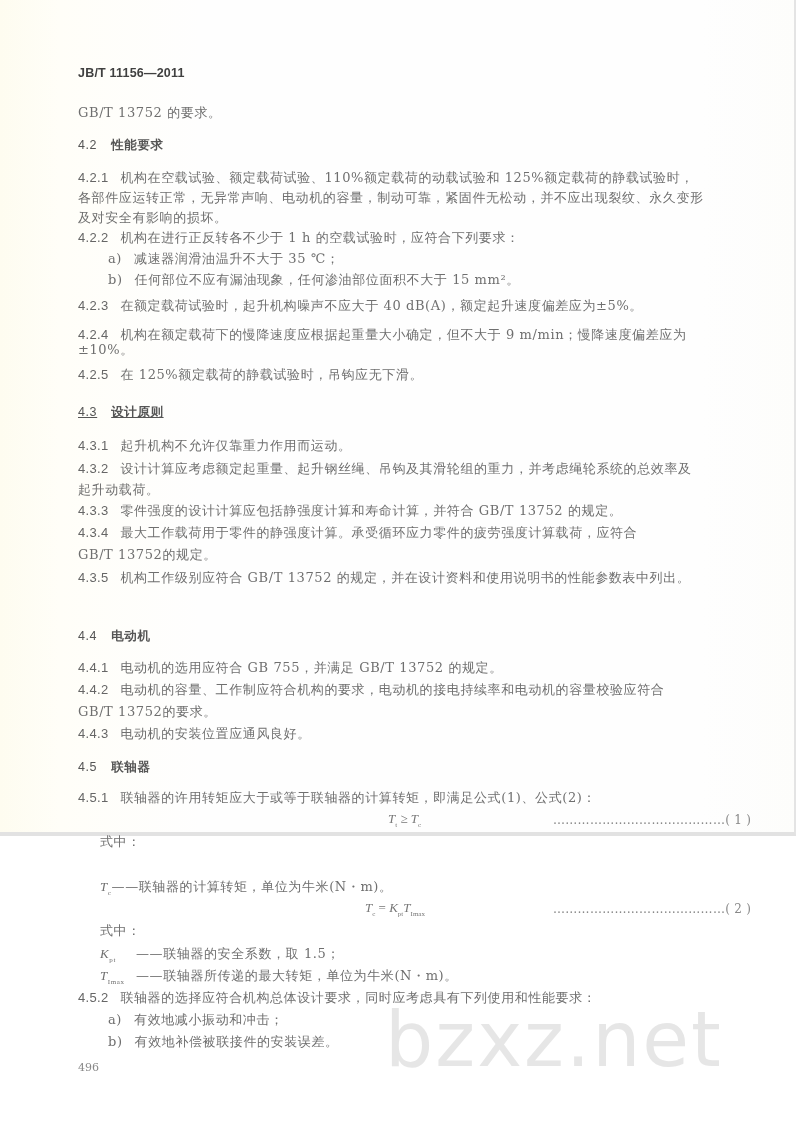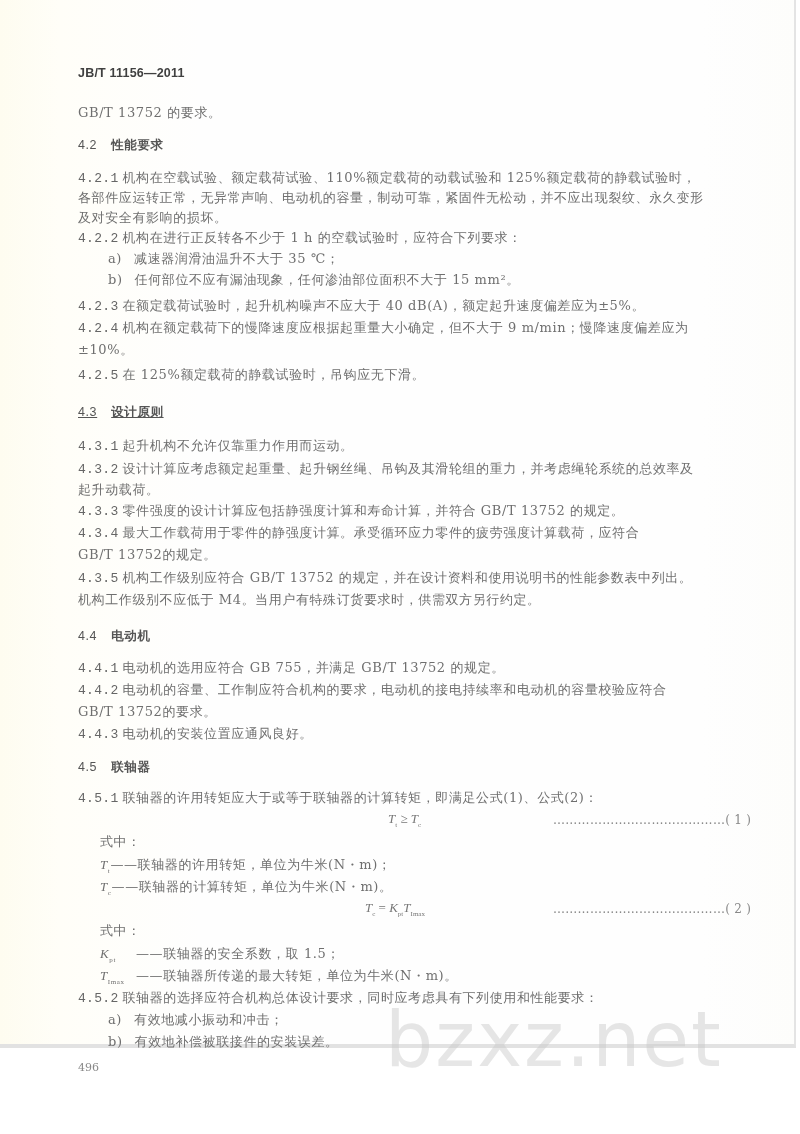--- a/index.html
+++ b/index.html
@@ -7,21 +7,21 @@
     width: 800px; height: 1134px;
     background: #ffffff;
     overflow: hidden;
   }
   body {
     font-family: "DejaVu Serif", "Liberation Serif", serif;
     color: #6f6f6f;
   }
   .page {
     position: relative;
-    width: 796px; height: 1048px;
+    width: 796px; height: 836px;
     background: linear-gradient(90deg, #fefcf0 0px, #fffef8 60px, #fefefe 200px, #fefefe 700px, #fdfdfb 796px);
     border-right: 2px solid #e4e4e4;
     border-bottom: 4px solid #e2e2e2;
     box-sizing: border-box;
   }
   .line {
     position: absolute;
     left: 78px;
     font-size: 13px;
     line-height: 18px;
@@ -37,23 +37,23 @@
     letter-spacing: 0.2px;
   }
   .sec {
     font-family: "DejaVu Sans", sans-serif;
     font-weight: bold;
     color: #555;
     font-size: 12.5px;
   }
   .sec .num { font-weight: normal; margin-right: 14px; font-family: "Liberation Sans", sans-serif; }
   .cl {
-    font-family: Liberation Mono, monospace;
+    font-family: Liberation Sans, sans-serif;
     color: #666;
-    margin-right: 4px;
+    margin-right: 12px;
     letter-spacing: 0.3px;
   }
   .ind1 { left: 100px; }
   .ind2 { left: 108px; }
   .item-mark { margin-right: 12px; }
   .formula {
     position: absolute;
     font-family: "Liberation Serif", serif;
     font-style: italic;
     font-size: 13px;
@@ -116,21 +116,21 @@
   <div class="line ind2" style="top:250px;">
     <span class="item-mark">a)</span><span>减速器润滑油温升不大于 35 ℃；</span>
   </div>
   <div class="line ind2" style="top:271px;">
     <span class="item-mark">b)</span><span>任何部位不应有漏油现象，任何渗油部位面积不大于 15 mm²。</span>
   </div>
 
   <div class="line" style="top:297px;">
     <span class="cl">4.2.3</span><span>在额定载荷试验时，起升机构噪声不应大于 40 dB(A)，额定起升速度偏差应为±5%。</span>
   </div>
-  <div class="line" style="top:319px;">
+  <div class="line" style="top:326px;">
     <span class="cl">4.2.4</span><span>机构在额定载荷下的慢降速度应根据起重量大小确定，但不大于 9 m/min；慢降速度偏差应为</span>
   </div>
   <div class="line" style="top:341px;">±10%。</div>
   <div class="line" style="top:366px;">
     <span class="cl">4.2.5</span><span>在 125%额定载荷的静载试验时，吊钩应无下滑。</span>
   </div>
 
   <div class="line sec" style="top:403px;text-decoration:underline;">
     <span class="num">4.3</span><span>设计原则</span>
   </div>
@@ -144,21 +144,20 @@
   <div class="line" style="top:502px;">
     <span class="cl">4.3.3</span><span>零件强度的设计计算应包括静强度计算和寿命计算，并符合 GB/T 13752 的规定。</span>
   </div>
   <div class="line" style="top:524px;">
     <span class="cl">4.3.4</span><span>最大工作载荷用于零件的静强度计算。承受循环应力零件的疲劳强度计算载荷，应符合</span>
   </div>
   <div class="line" style="top:546px;">GB/T 13752的规定。</div>
   <div class="line" style="top:569px;">
     <span class="cl">4.3.5</span><span>机构工作级别应符合 GB/T 13752 的规定，并在设计资料和使用说明书的性能参数表中列出。</span>
   </div>
-  <div class="line" style="top:591px;">机构工作级别不应低于 M4。当用户有特殊订货要求时，供需双方另行约定。</div>
 
   <div class="line sec" style="top:627px;">
     <span class="num">4.4</span><span>电动机</span>
   </div>
   <div class="line" style="top:659px;">
     <span class="cl">4.4.1</span><span>电动机的选用应符合 GB 755，并满足 GB/T 13752 的规定。</span>
   </div>
   <div class="line" style="top:681px;">
     <span class="cl">4.4.2</span><span>电动机的容量、工作制应符合机构的要求，电动机的接电持续率和电动机的容量校验应符合</span>
   </div>
@@ -173,23 +172,20 @@
   <div class="line" style="top:789px;">
     <span class="cl">4.5.1</span><span>联轴器的许用转矩应大于或等于联轴器的计算转矩，即满足公式(1)、公式(2)：</span>
   </div>
 
   <div class="formula" style="left:388px; top:811px;">
     <span>T</span><sub>t</sub><span style="font-style:normal"> ≥ </span><span>T</span><sub>c</sub>
   </div>
   <div class="eqno" style="top:813px;">……………………………………( 1 )</div>
 
   <div class="line ind1" style="top:833px;">式中：</div>
-  <div class="line ind1" style="top:856px;">
-    <span class="sym"><span>T</span><sub>t</sub></span><span>——联轴器的许用转矩，单位为牛米(N・m)；</span>
-  </div>
   <div class="line ind1" style="top:878px;">
     <span class="sym"><span>T</span><sub>c</sub></span><span>——联轴器的计算转矩，单位为牛米(N・m)。</span>
   </div>
 
   <div class="formula" style="left:365px; top:900px;">
     <span>T</span><sub>c</sub><span style="font-style:normal"> = </span><span>K</span><sub>pt</sub><span>T</span><sub>Imax</sub>
   </div>
   <div class="eqno" style="top:902px;">……………………………………( 2 )</div>
 
   <div class="line ind1" style="top:922px;">式中：</div>

